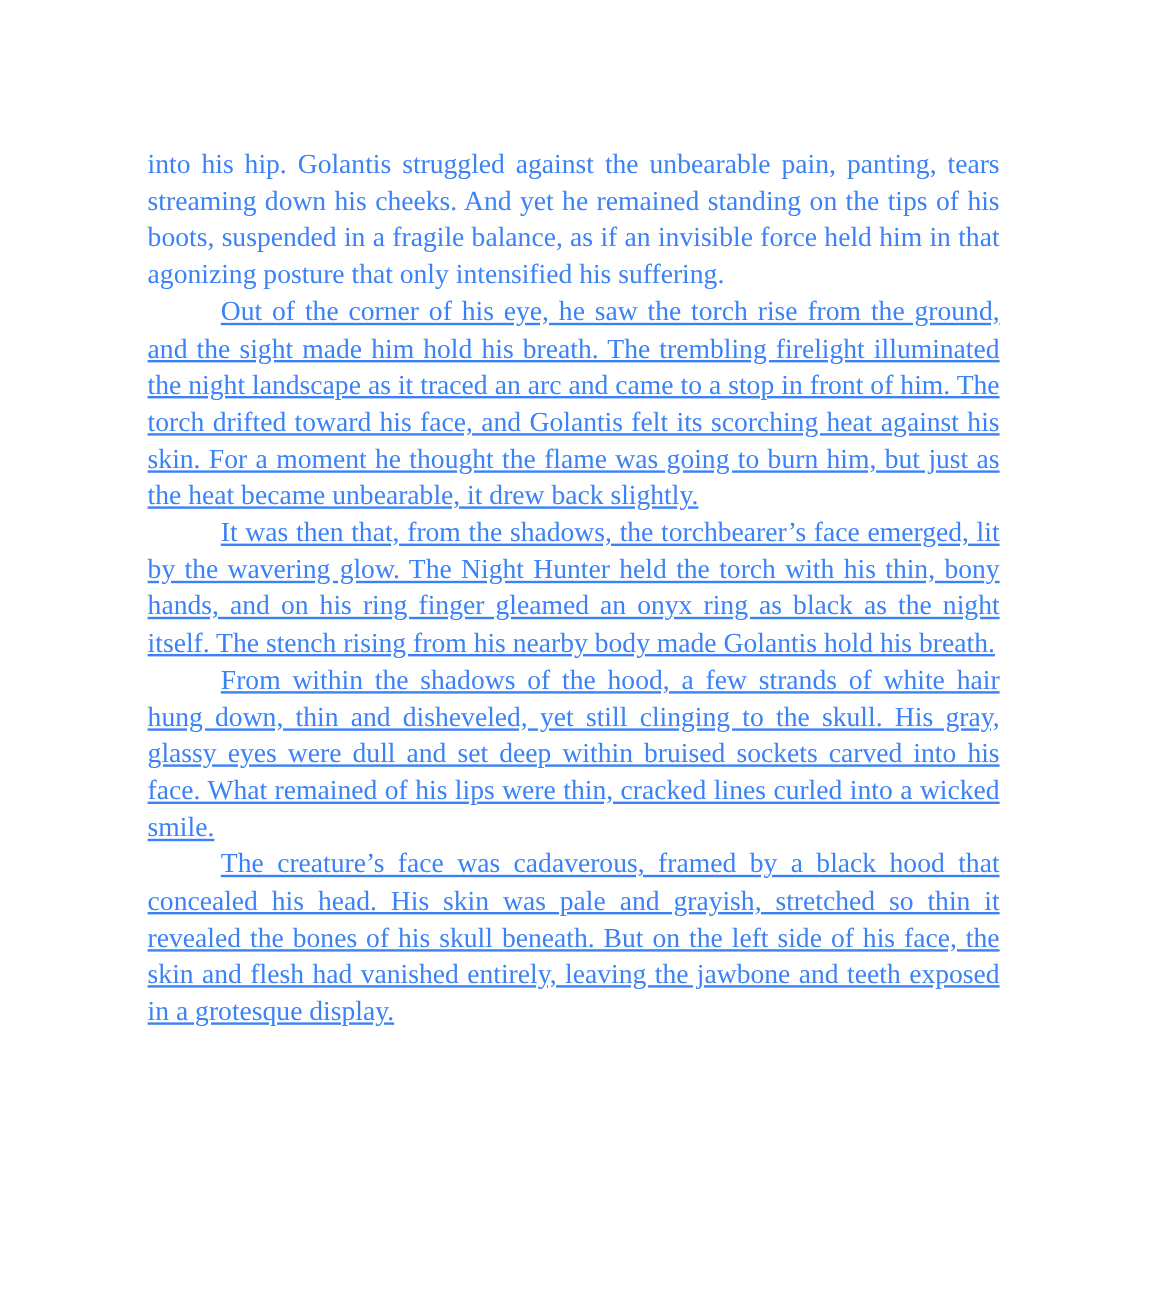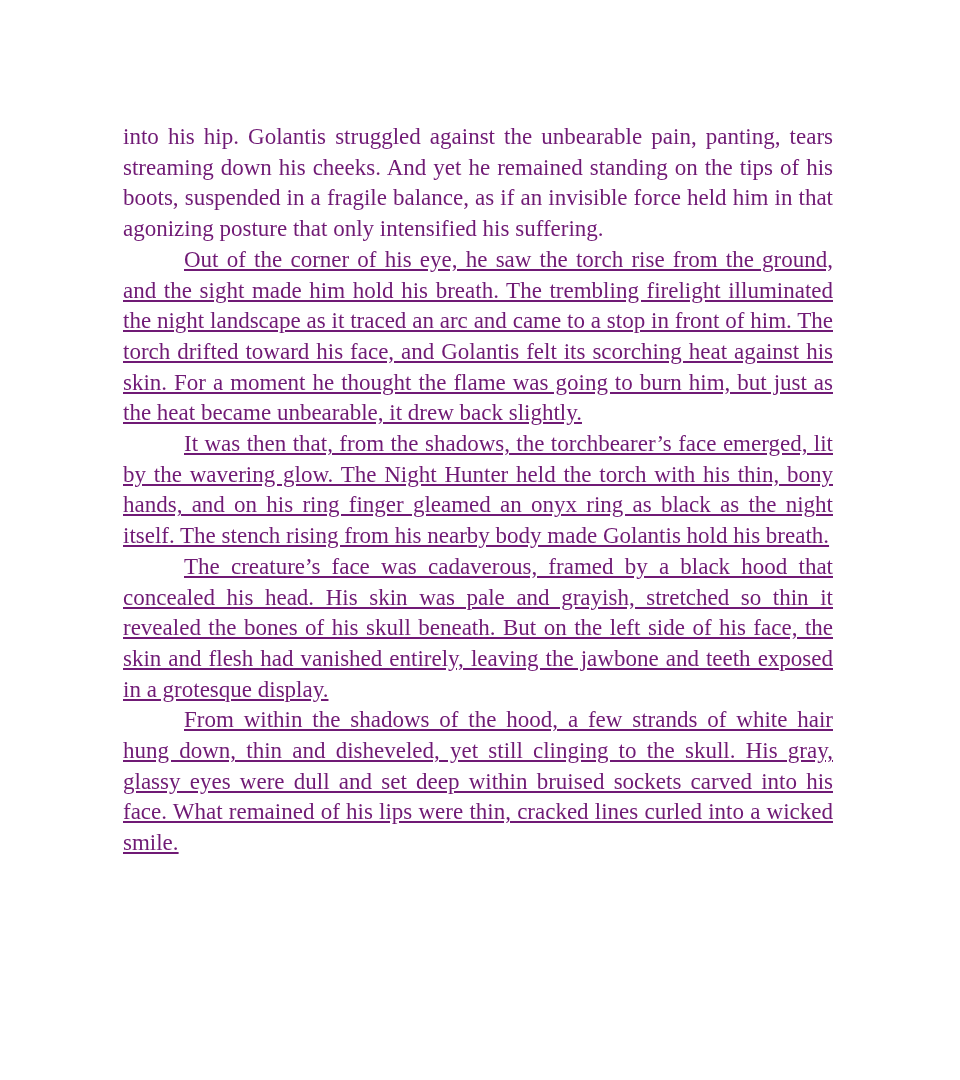--- a/index.html
+++ b/index.html
@@ -16,21 +16,21 @@
   .page {
     position: absolute;
     inset: 0;
     background: #ffffff;
   }
   .text-block {
     position: absolute;
     left: 123px;
     top: 122px;
     width: 710px;
-    color: #701a75;
+    color: #3b82f6;
     font-family: "Liberation Serif", "DejaVu Serif", serif;
     font-size: 23px;
     line-height: 30.7px;
     text-align: justify;
     text-justify: inter-word;
   }
   .para {
     margin: 0;
     padding: 0;
   }
@@ -40,16 +40,16 @@
   }
 </style>
 </head>
 <body>
 
 <div class="page">
   <div class="text-block">
     <p class="para">into his hip. Golantis struggled against the unbearable pain, panting, tears streaming down his cheeks. And yet he remained standing on the tips of his boots, suspended in a fragile balance, as if an invisible force held him in that agonizing posture that only intensified his suffering.</p>
     <p class="para indent">Out of the corner of his eye, he saw the torch rise from the ground, and the sight made him hold his breath. The trembling firelight illuminated the night landscape as it traced an arc and came to a stop in front of him. The torch drifted toward his face, and Golantis felt its scorching heat against his skin. For a moment he thought the flame was going to burn him, but just as the heat became unbearable, it drew back slightly.</p>
     <p class="para indent">It was then that, from the shadows, the torchbearer’s face emerged, lit by the wavering glow. The Night Hunter held the torch with his thin, bony hands, and on his ring finger gleamed an onyx ring as black as the night itself. The stench rising from his nearby body made Golantis hold his breath.</p>
+    <p class="para indent">From within the shadows of the hood, a few strands of white hair hung down, thin and disheveled, yet still clinging to the skull. His gray, glassy eyes were dull and set deep within bruised sockets carved into his face. What remained of his lips were thin, cracked lines curled into a wicked smile.</p>
     <p class="para indent">The creature’s face was cadaverous, framed by a black hood that concealed his head. His skin was pale and grayish, stretched so thin it revealed the bones of his skull beneath. But on the left side of his face, the skin and flesh had vanished entirely, leaving the jawbone and teeth exposed in a grotesque display.</p>
-    <p class="para indent">From within the shadows of the hood, a few strands of white hair hung down, thin and disheveled, yet still clinging to the skull. His gray, glassy eyes were dull and set deep within bruised sockets carved into his face. What remained of his lips were thin, cracked lines curled into a wicked smile.</p>
   </div>
 </div>
 
 </body></html>

